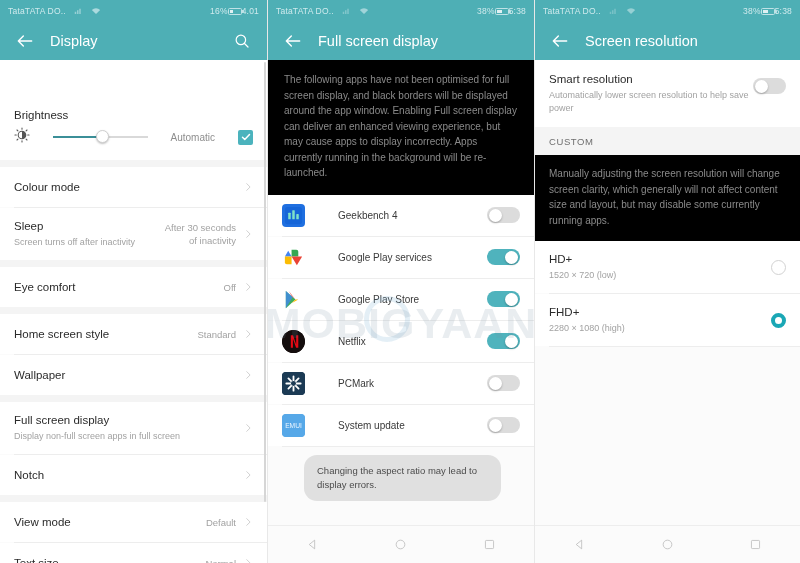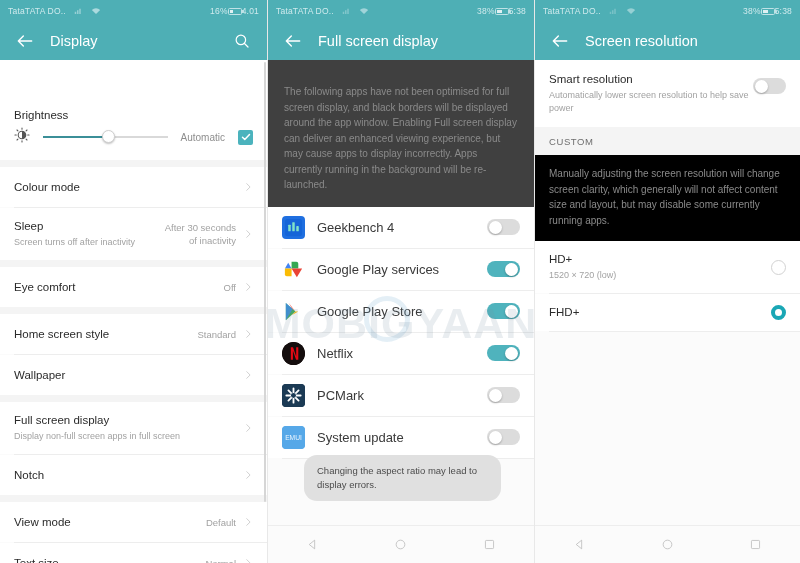--- a/index.html
+++ b/index.html
@@ -51,38 +51,38 @@
   .row .value { font-size: 9.5px; color: #a2a2a2; text-align: right;
                 line-height: 13px; white-space: pre-line; margin-left: 8px; }
   .chev { width: 10px; margin-left: 7px; color: #c8c8c8; flex: none; }
   .sep { height: 1px; background: #ededed; margin-left: 14px; }
   .gap { height: 7px; background: #f4f4f4; }
 
   
   .bright-head { background:#fff; padding: 12px 14px 2px; }
   .bright-head .label { font-size: 11.5px; color:#2b2b2b;margin-top:37px; }
   .bright-row { background:#fff; padding: 4px 14px 13px;
-                display:flex; align-items:center; gap: 13px; }
+                display:flex; align-items:center; gap: 23px; }
   .slider { flex:1; height: 14px; position: relative; }
   .slider .track { position:absolute; left:0; right:0; top:6px; height:2px; background:#d9d9d9; }
   .slider .fill { position:absolute; left:0; top:6px; height:2px; width:52%; background:#3b8f98; }
   .slider .knob { position:absolute; left:52%; top:0; width:13px; height:13px;
                   margin-left:-6px; border-radius:50%; background:#fff;
                   border:1.5px solid #cfcfcf; box-shadow:0 1px 2px rgba(0,0,0,.25); }
   .auto-label { font-size: 10px; color:#8e8e8e; }
   .checkbox { width:15px; height:15px; border-radius:2px; background:#4bb3bd;
               display:flex; align-items:center; justify-content:center; flex:none; }
 
   
-  .desc { background:#404040; padding: 24px 16px 14px; font-size: 10px;
+  .desc { background:#000000; padding: 12px 16px 14px; font-size: 10px;
           color:#8a8a8a; line-height: 15.5px; }
   .approw { background:#fff; padding: 9px 14px; display:flex; align-items:center; gap:12px; }
   .appicon { width: 23px; height: 23px; border-radius: 4px; flex:none;
              position: relative; overflow: hidden; }
-  .appname { flex:1; font-size: 13px; color:#3a3a3a; }
+  .appname { flex:1; font-size: 10px; color:#3a3a3a;margin-left:21px; }
   .toggle { width: 33px; height: 16px; border-radius: 9px; background:#dcdcdc;
             position: relative; flex:none; }
   .toggle.on { background:#4fb3bd; }
   .toggle .knob { position:absolute; top:1.5px; left:2px; width:13px; height:13px;
                   border-radius:50%; background:#fff; box-shadow:0 1px 2px rgba(0,0,0,.28); }
   .toggle.on .knob { left: auto; right: 2px; }
 
   .toast { position:absolute; left: 36px; right: 33px; bottom: 62px;
            background:#e0e0e0; color:#4c4c4c; border-radius: 13px;
            padding: 9px 13px; font-size: 9.5px; line-height: 14px; }
@@ -516,20 +516,21 @@
           <div class="label">HD+</div>
           <div class="sub">1520 × 720 (low)</div>
         </div>
         <span class="radio"></span>
       </div>
       <div class="sep"></div>
 
       <div class="row">
         <div class="texts">
           <div class="label">FHD+</div>
+          <div class="sub">2280 × 1080 (high)</div>
         </div>
         <span class="radio sel"></span>
       </div>
       <div class="sep"></div>
     </div>
 
     <div class="navbar">
       <span class="nav-ico">
         <svg viewBox="0 0 24 24" width="13" height="13">
             <path fill="none" stroke="#b6b6b6" stroke-width="1.4" stroke-linejoin="round" d="M16 4L6 12l10 8z"></path>

